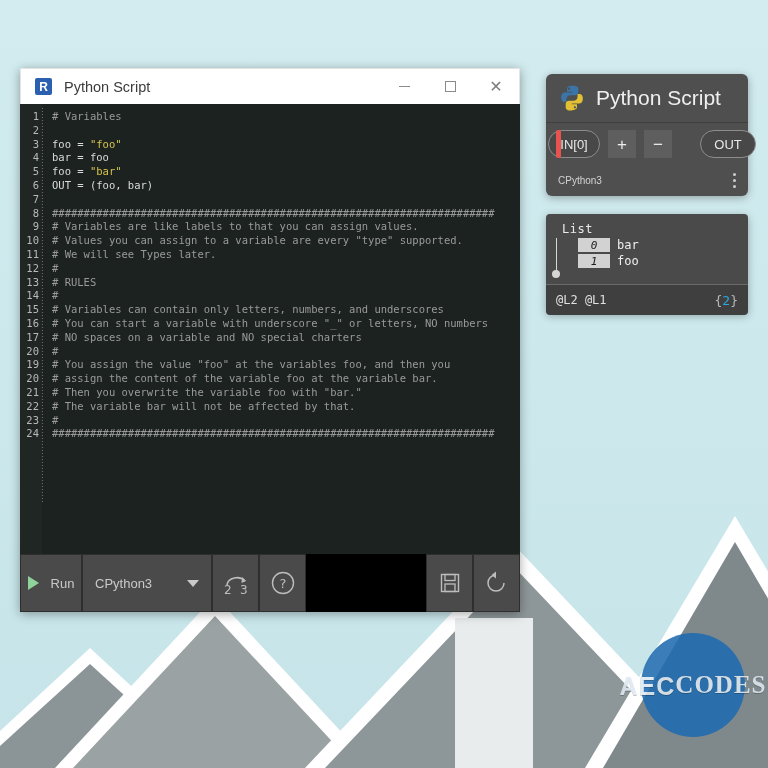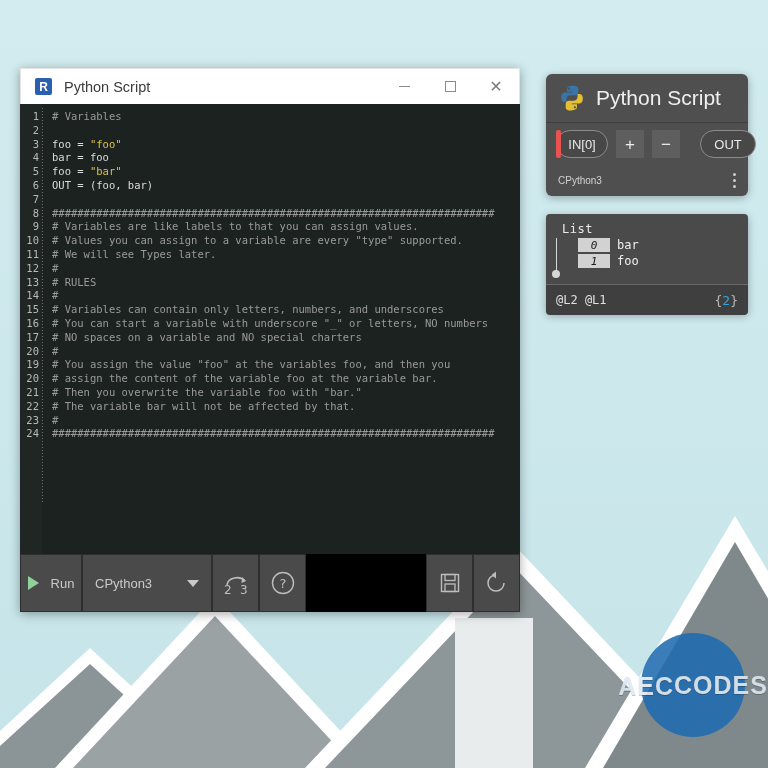--- a/index.html
+++ b/index.html
@@ -20,21 +20,21 @@
   
   #logo{
     position:absolute;left:641px;top:633px;width:104px;height:104px;
     border-radius:50%;background:#1f6cb0;opacity:.88;
     display:flex;flex-direction:row;align-items:center;justify-content:center;
     color:#dfe9f2;letter-spacing:1px;
   }
   #logo .l1{font-size:25px;font-weight:bold;line-height:24px;margin-top:2px;
             text-shadow:0 1px 0 rgba(0,0,0,.25);}
   #logo .l2{font-size:25px;font-weight:bold;line-height:24px;
-            text-shadow:0 1px 0 rgba(0,0,0,.25);}
+            text-shadow:0 1px 0 rgba(0,0,0,.25);font-family:Liberation Serif, serif;}
   #logo .bar{width:58px;height:4px;background:#bfd8ea;border-radius:2px;margin-bottom:3px;}
 
   
   #win{
     position:absolute;left:20px;top:68px;width:500px;height:544px;
     background:#2b2b2b;box-shadow:0 2px 10px rgba(0,0,0,.35);
   }
   #titlebar{
     height:36px;background:#ffffff;display:flex;align-items:center;
     border:1px solid #e4e4e4;border-bottom:none;box-sizing:border-box;
@@ -101,21 +101,21 @@
   
   #gh{
     position:absolute;left:546px;top:74px;width:202px;height:122px;
     background:#4f4f4f;border-radius:6px;box-shadow:0 2px 8px rgba(0,0,0,.3);
   }
   #gh-head{
     height:48px;display:flex;align-items:center;gap:10px;padding-left:12px;
     border-bottom:1px solid #3f3f3f;
   }
   #gh-title{font-size:21px;color:#efefef;}
-  #gh-ports{height:42px;display:flex;align-items:center;padding-left:10px;gap:8px;position:relative;}
+  #gh-ports{height:42px;display:flex;align-items:center;padding-left:2px;gap:8px;position:relative;}
   .port{
     height:28px;border:1px solid #8d8d8d;border-radius:14px;background:#484848;
     display:flex;align-items:center;justify-content:center;color:#e8e8e8;
     font-size:13px;box-sizing:border-box;
   }
   #port-in{width:52px;}
   #in-flag{position:absolute;left:10px;top:7px;width:5px;height:28px;background:#e8534f;border-radius:2px;}
   .pmbtn{width:28px;height:28px;background:#5e5e5e;display:flex;align-items:center;
          justify-content:center;color:#ececec;font-size:17px;line-height:1;}
   #port-out{width:56px;position:absolute;right:-8px;}

